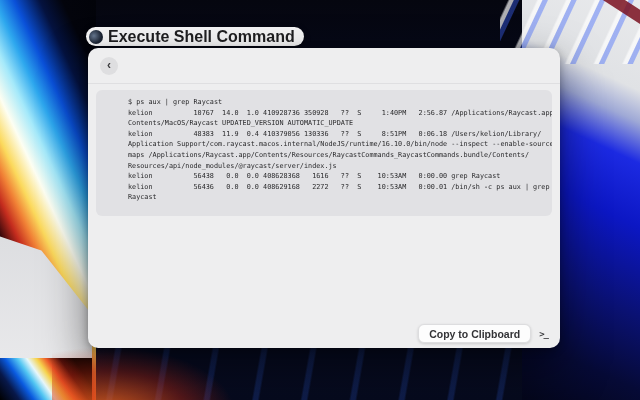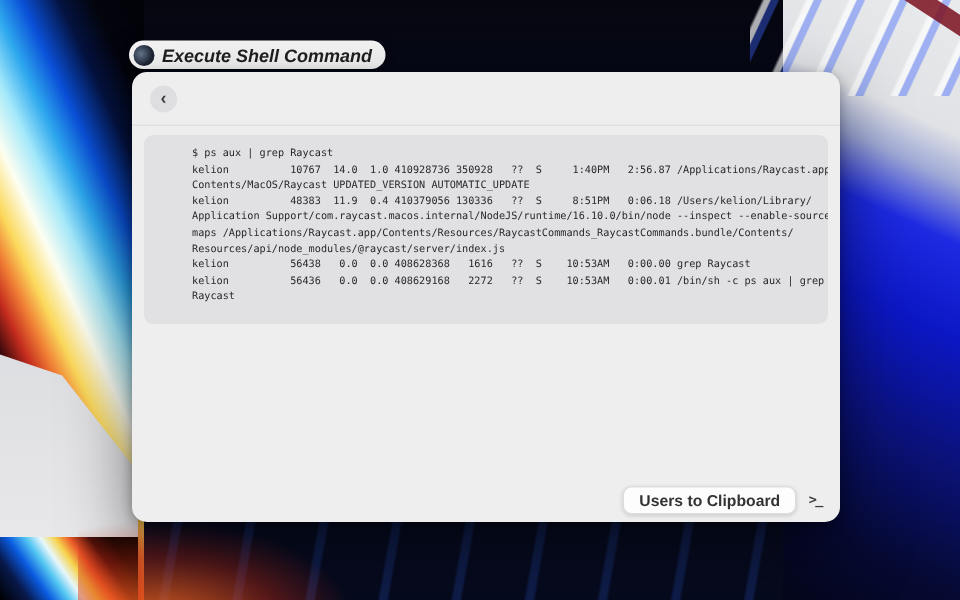--- a/index.html
+++ b/index.html
@@ -25,21 +25,21 @@
     background:repeating-linear-gradient(100deg, rgba(0,0,0,0) 0 22px, rgba(45,95,225,.28) 24px 28px, rgba(0,0,0,0) 30px 48px); }
   .wp-bl-glow { left:52px; bottom:-12px; width:180px; height:64px;
     background:radial-gradient(ellipse at 30% 100%, rgba(242,105,32,.85), rgba(205,45,20,.4) 45%, rgba(0,0,0,0) 72%); }
 
   
   .tooltip-pill { position:absolute; left:86px; top:27px; height:19px;
     display:flex; align-items:center; gap:5px; padding:0 9px 0 3px;
     background:#f4f4f5; border-radius:10px; box-shadow:0 2px 6px rgba(0,0,0,.35); }
   .tooltip-icon { width:14px; height:14px; border-radius:50%;
     background:radial-gradient(circle at 35% 42%, #66778f, #1c2433 62%); flex:0 0 auto; }
-  .tooltip-label { font-size:12px; font-weight:700; color:#1f1f21; white-space:nowrap;font-style:italic; }
+  .tooltip-label { font-size:16px; font-weight:700; color:#1f1f21; white-space:nowrap; }
 
   
   .window { position:absolute; left:88px; top:48px; width:472px; height:300px;
     background:#eeeeef; border-radius:10px; box-shadow:0 20px 45px rgba(0,0,0,.5), 0 2px 8px rgba(0,0,0,.3); }
   .win-header { height:36px; border-bottom:1px solid #dfdfe1; display:flex; align-items:center; padding:0 12px; }
   .back-btn { width:18px; height:18px; border-radius:50%; background:#dedee0; border:none;
     display:flex; align-items:center; justify-content:center; cursor:pointer;
     font-size:12px; line-height:1; color:#3c3c3e; font-weight:700; padding-bottom:1px; }
 
   .code-panel { margin:6px 8px 0 8px; width:456px; height:126px; background:#e1e1e4;
@@ -88,18 +88,18 @@
 kelion          48383  11.9  0.4 410379056 130336   ??  S     8:51PM   0:06.18 /Users/kelion/Library/
 Application Support/com.raycast.macos.internal/NodeJS/runtime/16.10.0/bin/node --inspect --enable-source-
 maps /Applications/Raycast.app/Contents/Resources/RaycastCommands_RaycastCommands.bundle/Contents/
 Resources/api/node_modules/@raycast/server/index.js
 kelion          56438   0.0  0.0 408628368   1616   ??  S    10:53AM   0:00.00 grep Raycast
 kelion          56436   0.0  0.0 408629168   2272   ??  S    10:53AM   0:00.01 /bin/sh -c ps aux | grep
 Raycast</pre>
     </div>
 
     <div class="win-footer">
-      <button class="copy-btn">Users to Clipboard</button>
+      <button class="copy-btn">Copy to Clipboard</button>
       <span class="terminal-glyph">&gt;_</span>
     </div>
   </div>
 
 </div>
 
 </body></html>

